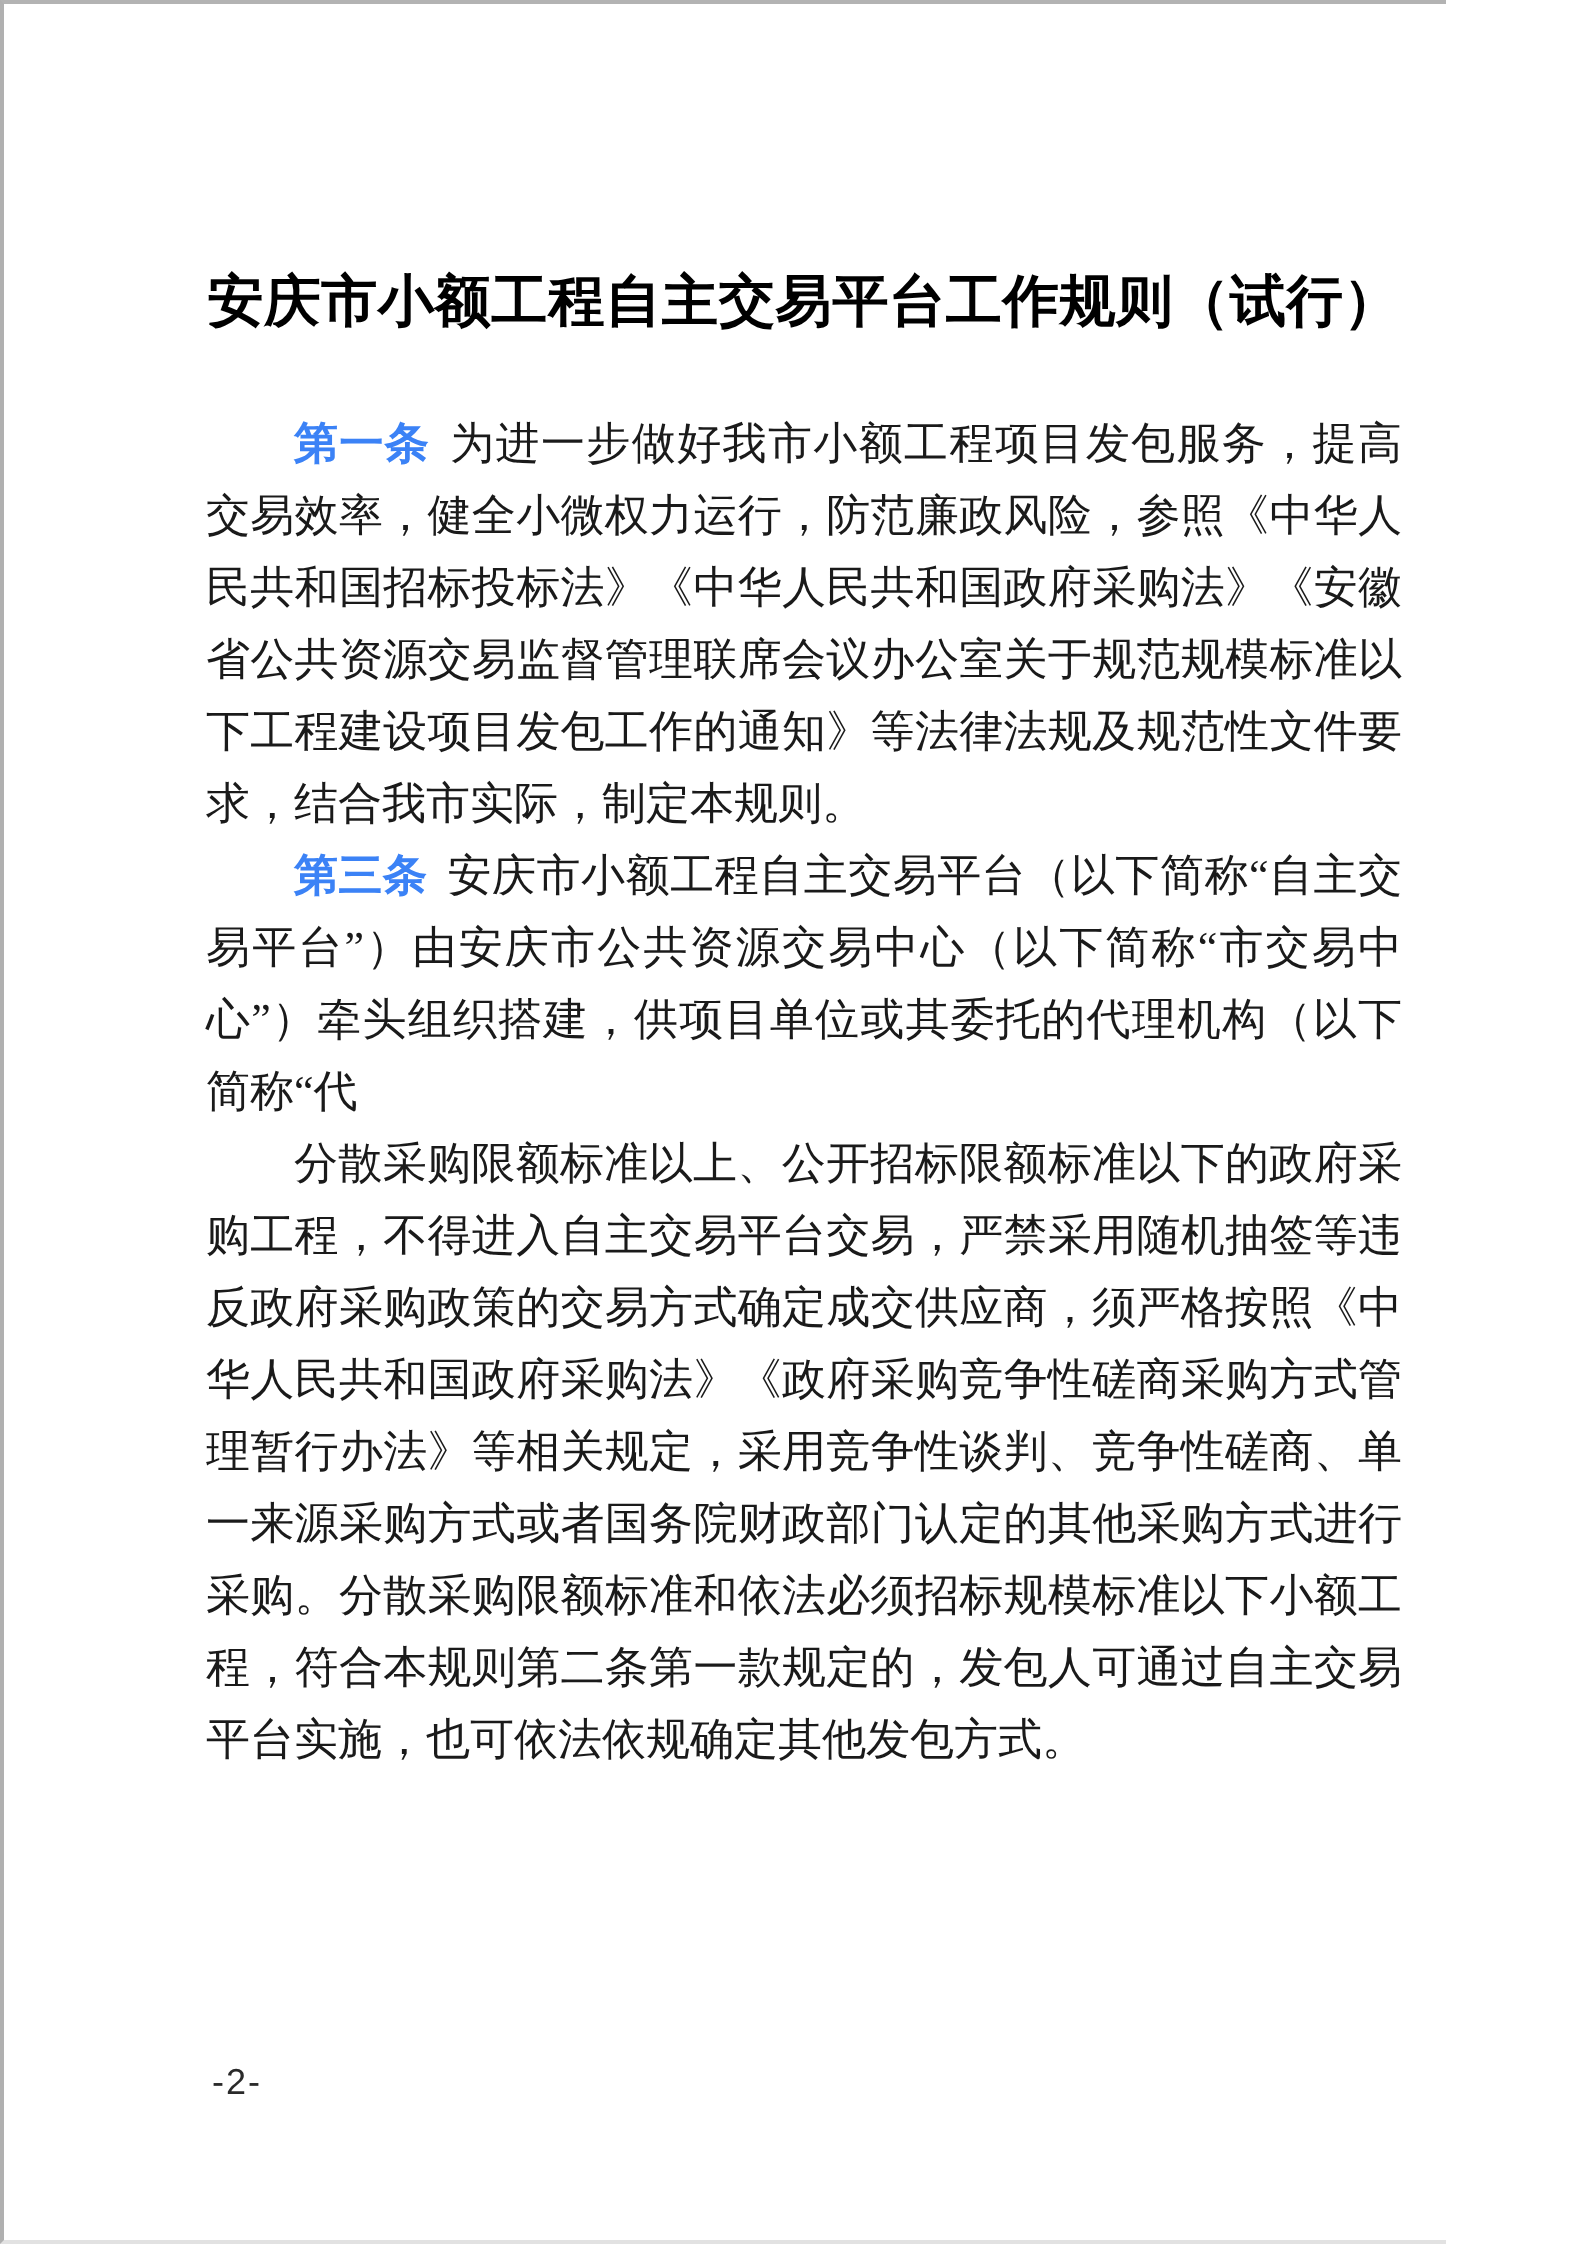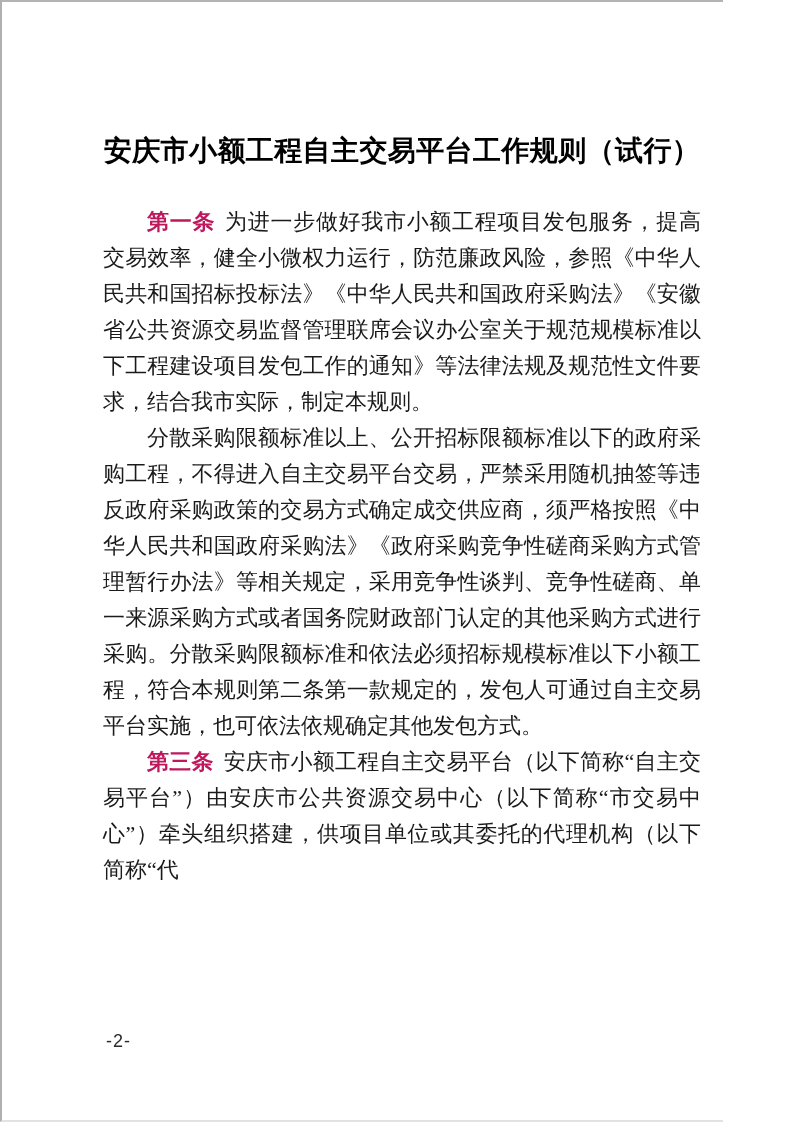--- a/index.html
+++ b/index.html
@@ -43,21 +43,21 @@
     text-align: justify;
     color: #1a1a1a;
   }
   .para {
     margin: 0;
     text-indent: 2em;
   }
   .para .plabel {
     font-weight: bold;
     margin-right: 10px;
-    color: #be185d;
+    color: #3b82f6;
   }
   .page-number {
     position: absolute;
     left: 104px;
     top: 1029px;
     font-family: "Liberation Sans", "DejaVu Sans", sans-serif;
     font-size: 18px;
     letter-spacing: 1px;
     color: #2a2a2a;
   }
@@ -67,21 +67,21 @@
 
 <div class="page">
 
   <h1 class="doc-title">安庆市小额工程自主交易平台工作规则（试行）</h1>
 
   <div class="doc-body">
 
     <p class="para"><b class="plabel">第一条</b><span>为进一步做好我市小额工程项目发包服务，提高交易效率，健全小微权力运行，防范廉政风险，参照《中华人民共和国招标投标法》《中华人民共和国政府采购法》《安徽省公共资源交易监督管理联席会议办公室关于规范规模标准以下工程建设项目发包工作的通知》等法律法规及规范性文件要求，结合我市实际，制定本规则。</span></p>
 
 
+    <p class="para"><b class="plabel">第三条</b><span>安庆市小额工程自主交易平台（以下简称“自主交易平台”）由安庆市公共资源交易中心（以下简称“市交易中心”）牵头组织搭建，供项目单位或其委托的代理机构（以下简称“代</span></p>
+
     <p class="para"><span>分散采购限额标准以上、公开招标限额标准以下的政府采购工程，不得进入自主交易平台交易，严禁采用随机抽签等违反政府采购政策的交易方式确定成交供应商，须严格按照《中华人民共和国政府采购法》《政府采购竞争性磋商采购方式管理暂行办法》等相关规定，采用竞争性谈判、竞争性磋商、单一来源采购方式或者国务院财政部门认定的其他采购方式进行采购。分散采购限额标准和依法必须招标规模标准以下小额工程，符合本规则第二条第一款规定的，发包人可通过自主交易平台实施，也可依法依规确定其他发包方式。</span></p>
-
-    <p class="para"><b class="plabel">第三条</b><span>安庆市小额工程自主交易平台（以下简称“自主交易平台”）由安庆市公共资源交易中心（以下简称“市交易中心”）牵头组织搭建，供项目单位或其委托的代理机构（以下简称“代</span></p>
 
   </div>
 
   <div class="page-number">-2-</div>
 
 </div>
 
 </body></html>

